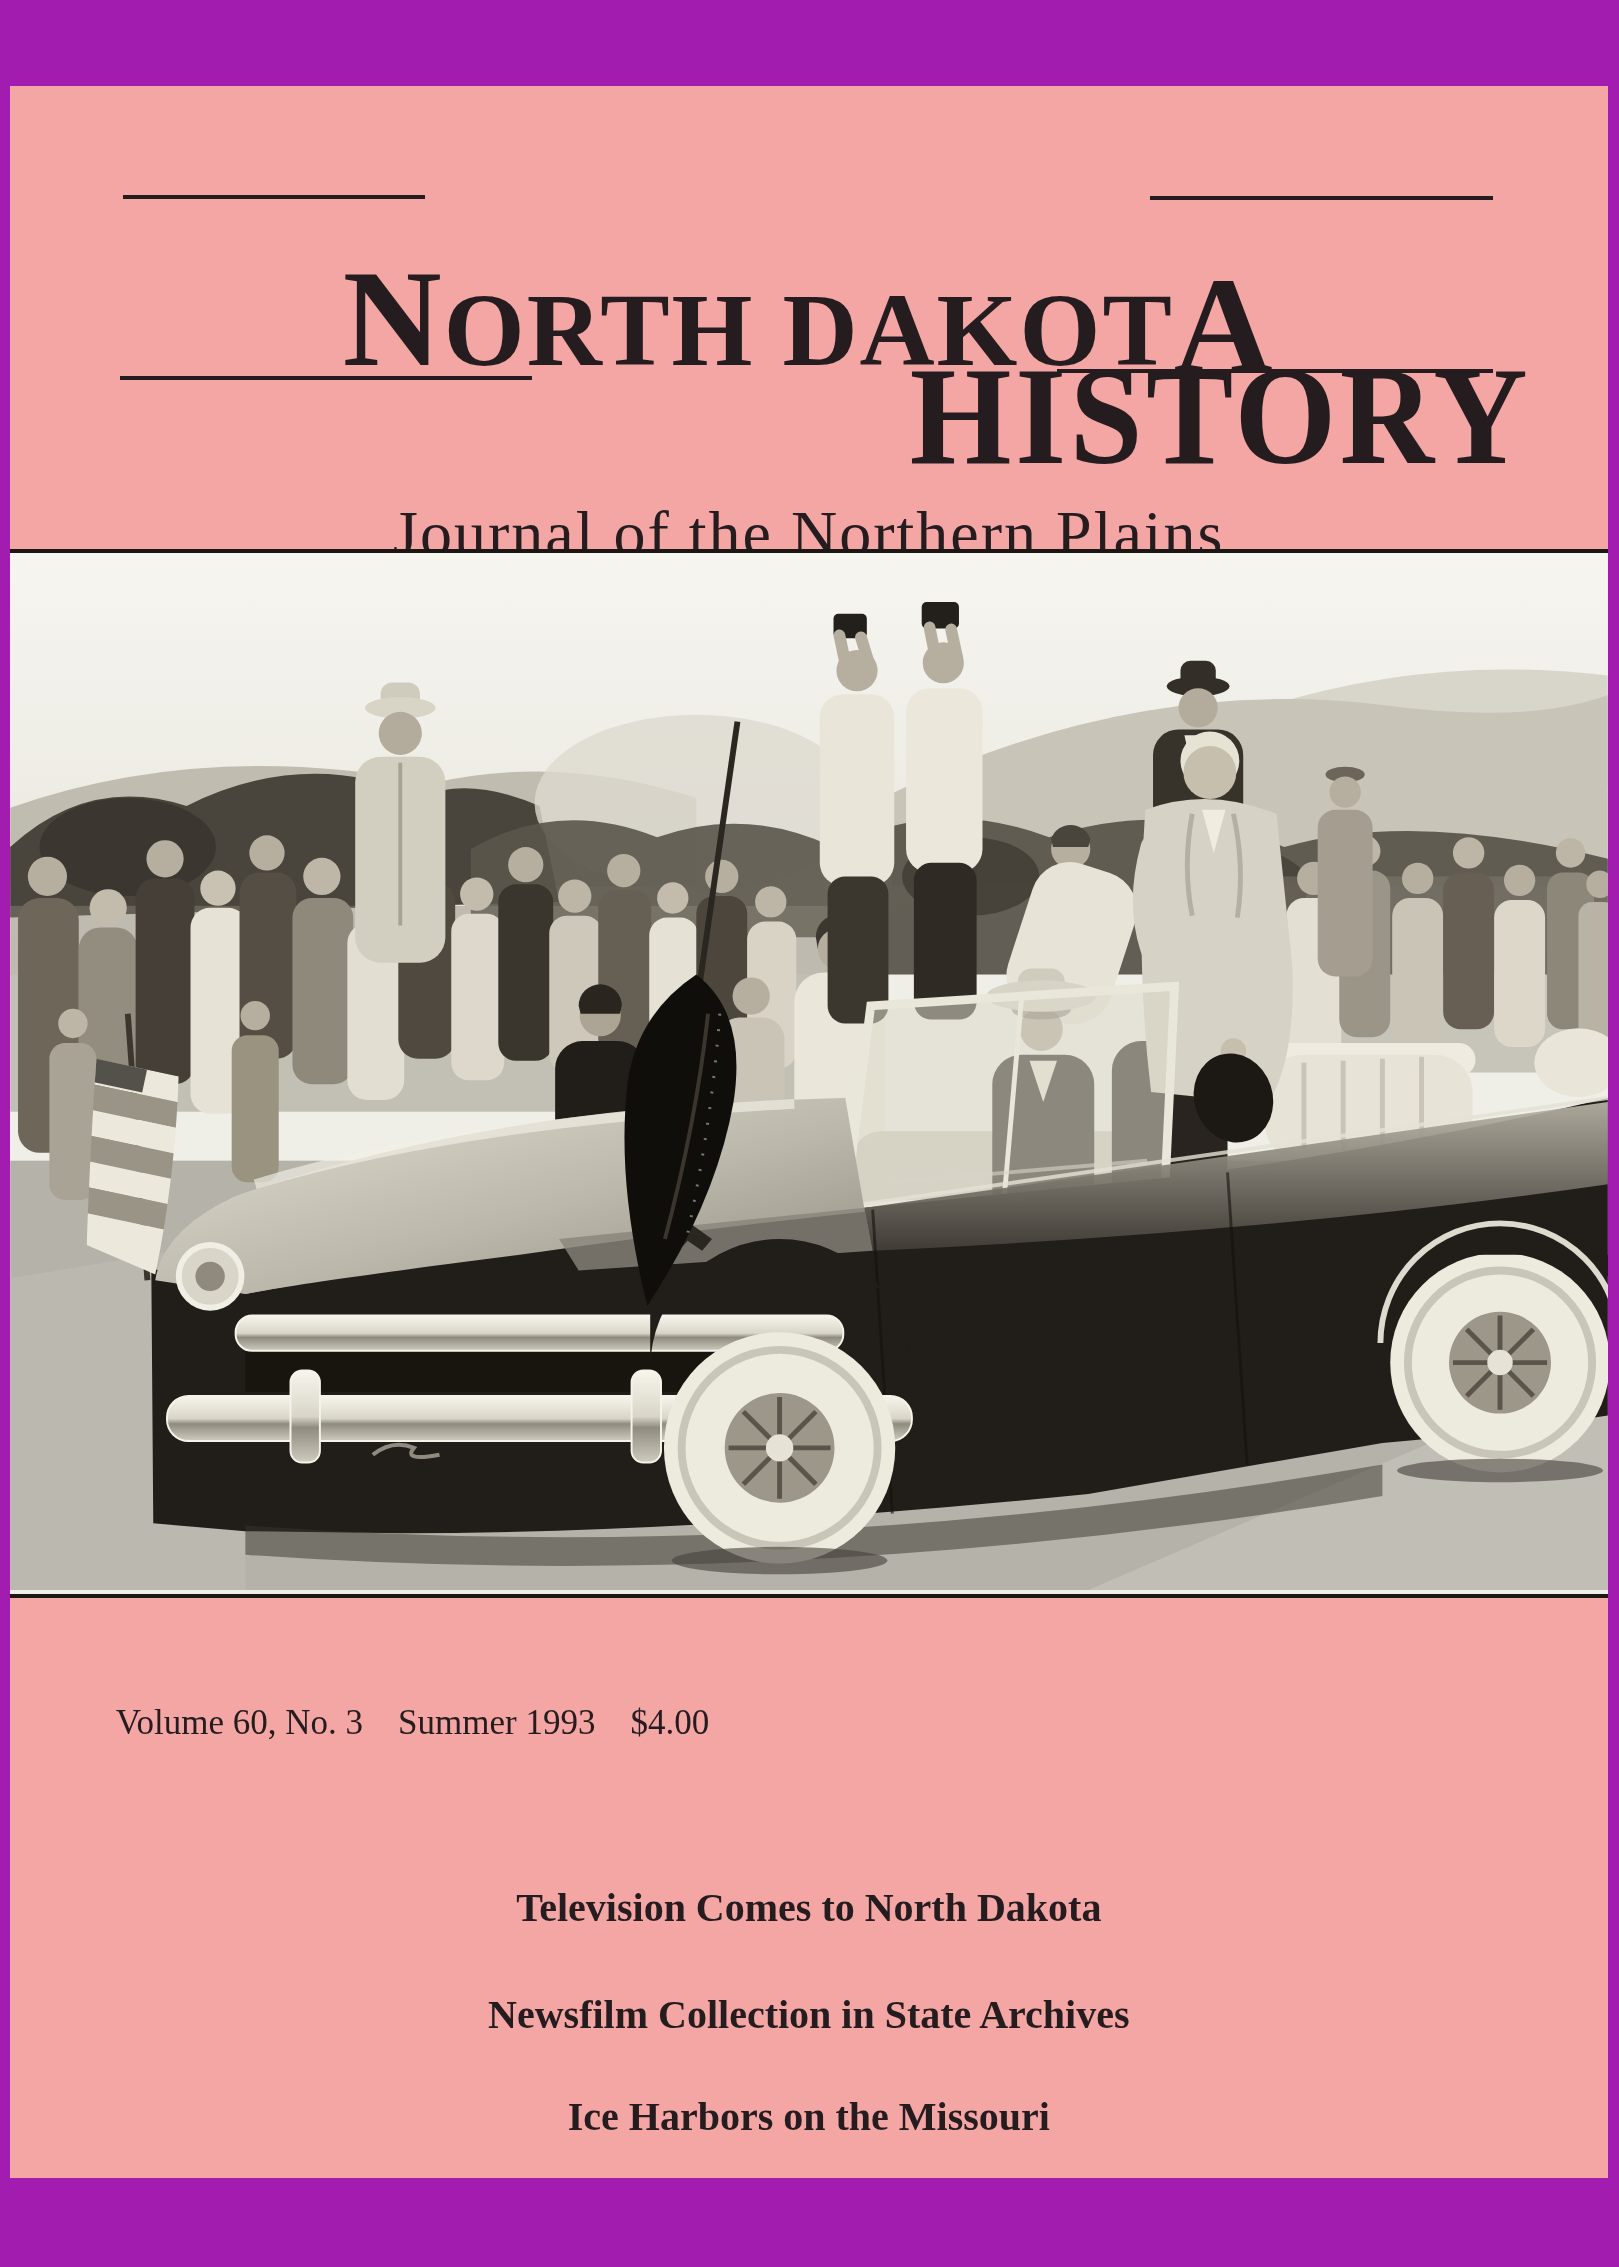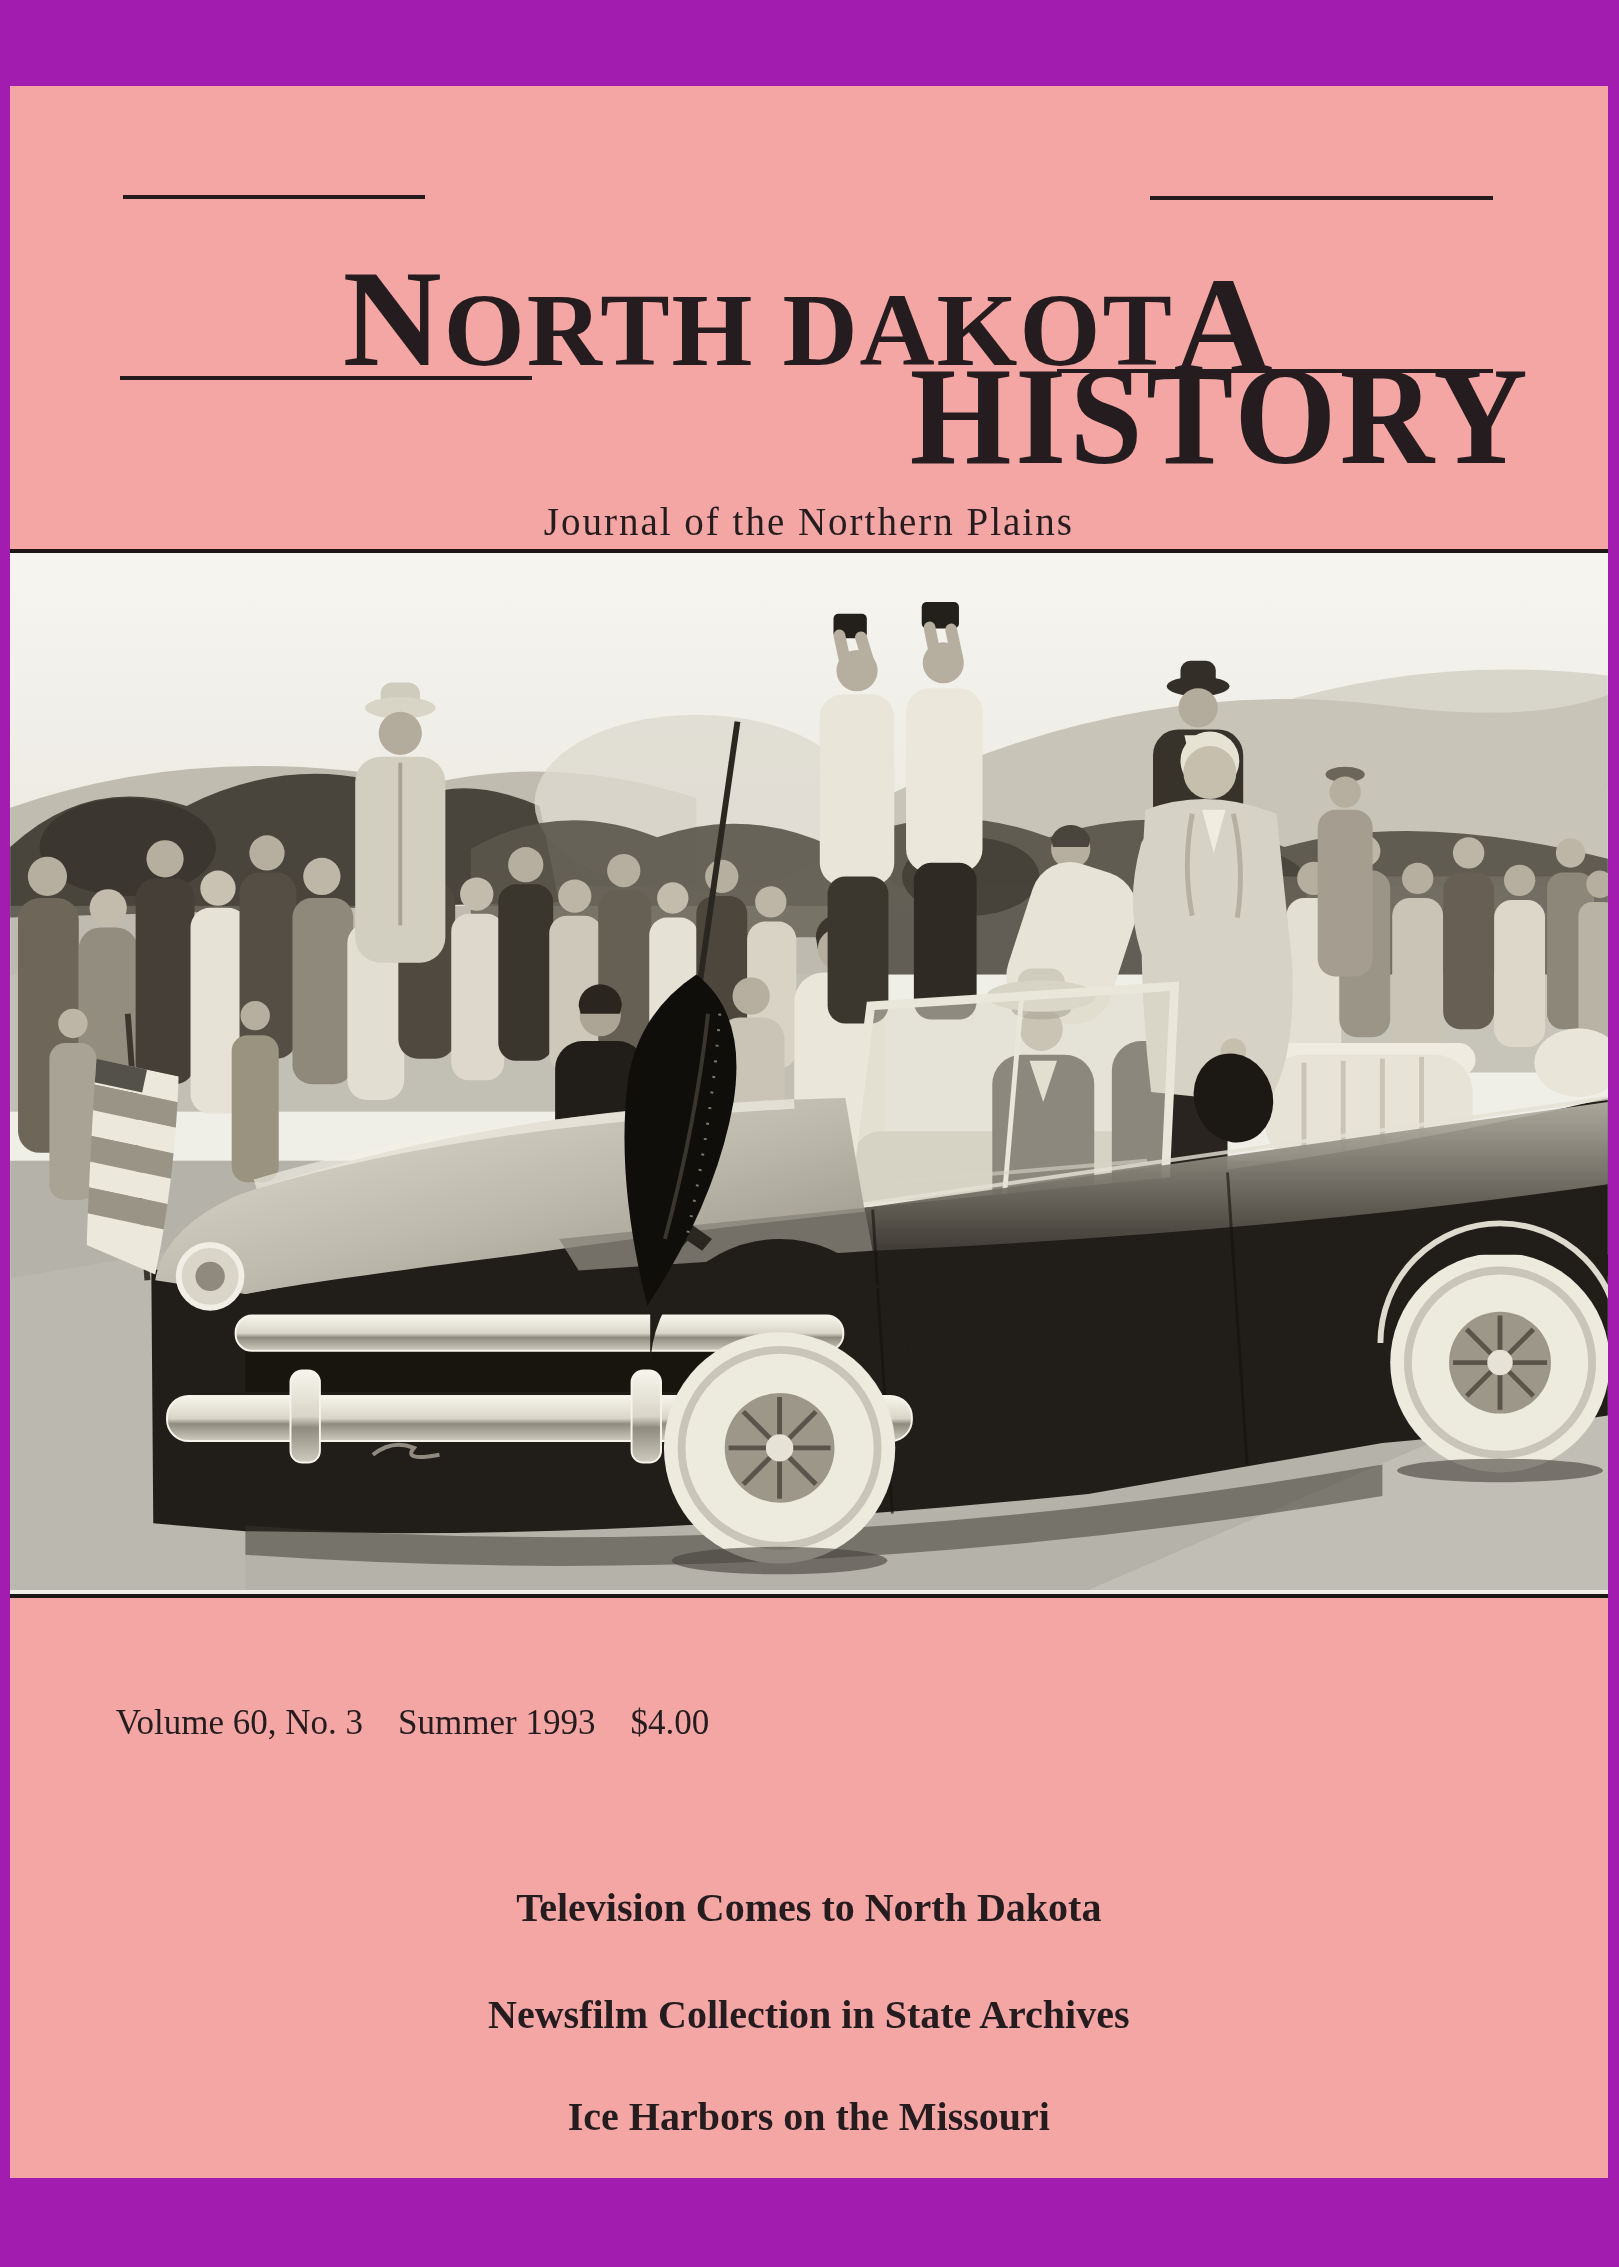--- a/index.html
+++ b/index.html
@@ -11,21 +11,21 @@
     padding-left:36px;
   }
   #panel{position:absolute;left:9.8px;top:86px;width:1598px;height:2092px;background:#f3a6a4;}
   .rule{position:absolute;background:#251c1f;height:3.9px;}
   #m1{position:absolute;left:0;top:165px;width:100%;text-align:center;line-height:1;letter-spacing:2px;font-weight:bold;white-space:nowrap;}
   #m1 .big{font-size:137px;}
   #m1 .mid{font-size:104px;}
   #m1 .final{position:relative;top:6.9px;}
   #m2{position:absolute;left:0;top:261px;width:100%;text-align:right;line-height:1;font-weight:bold;}
   #m2 span{display:inline-block;font-size:139px;letter-spacing:3.9px;transform:translateX(-57px) scaleX(.94);}
-  #subtitle{position:absolute;left:0;top:416px;width:100%;text-align:center;font-size:39px;letter-spacing:2px;line-height:1;}
+  #subtitle{position:absolute;left:0;top:416px;width:100%;text-align:center;font-size:64px;letter-spacing:2px;line-height:1;}
   #photo-frame{position:absolute;left:0;top:463px;width:1598px;border-top:4.9px solid #1b1714;border-bottom:4.9px solid #1b1714;background:#efeee7;}
   #issue-line{position:absolute;left:106px;top:1619px;font-size:35px;font-weight:normal;white-space:nowrap;line-height:1;}
   #issue-line span{margin-right:35px;}
   .article{position:absolute;left:0;width:100%;text-align:center;font-size:40px;font-weight:bold;line-height:1;}
   #article-0{top:1802px;}
   #article-1{top:1909px;}
   #article-2{top:2011px;}
 </style>
 </head>
 <body>

